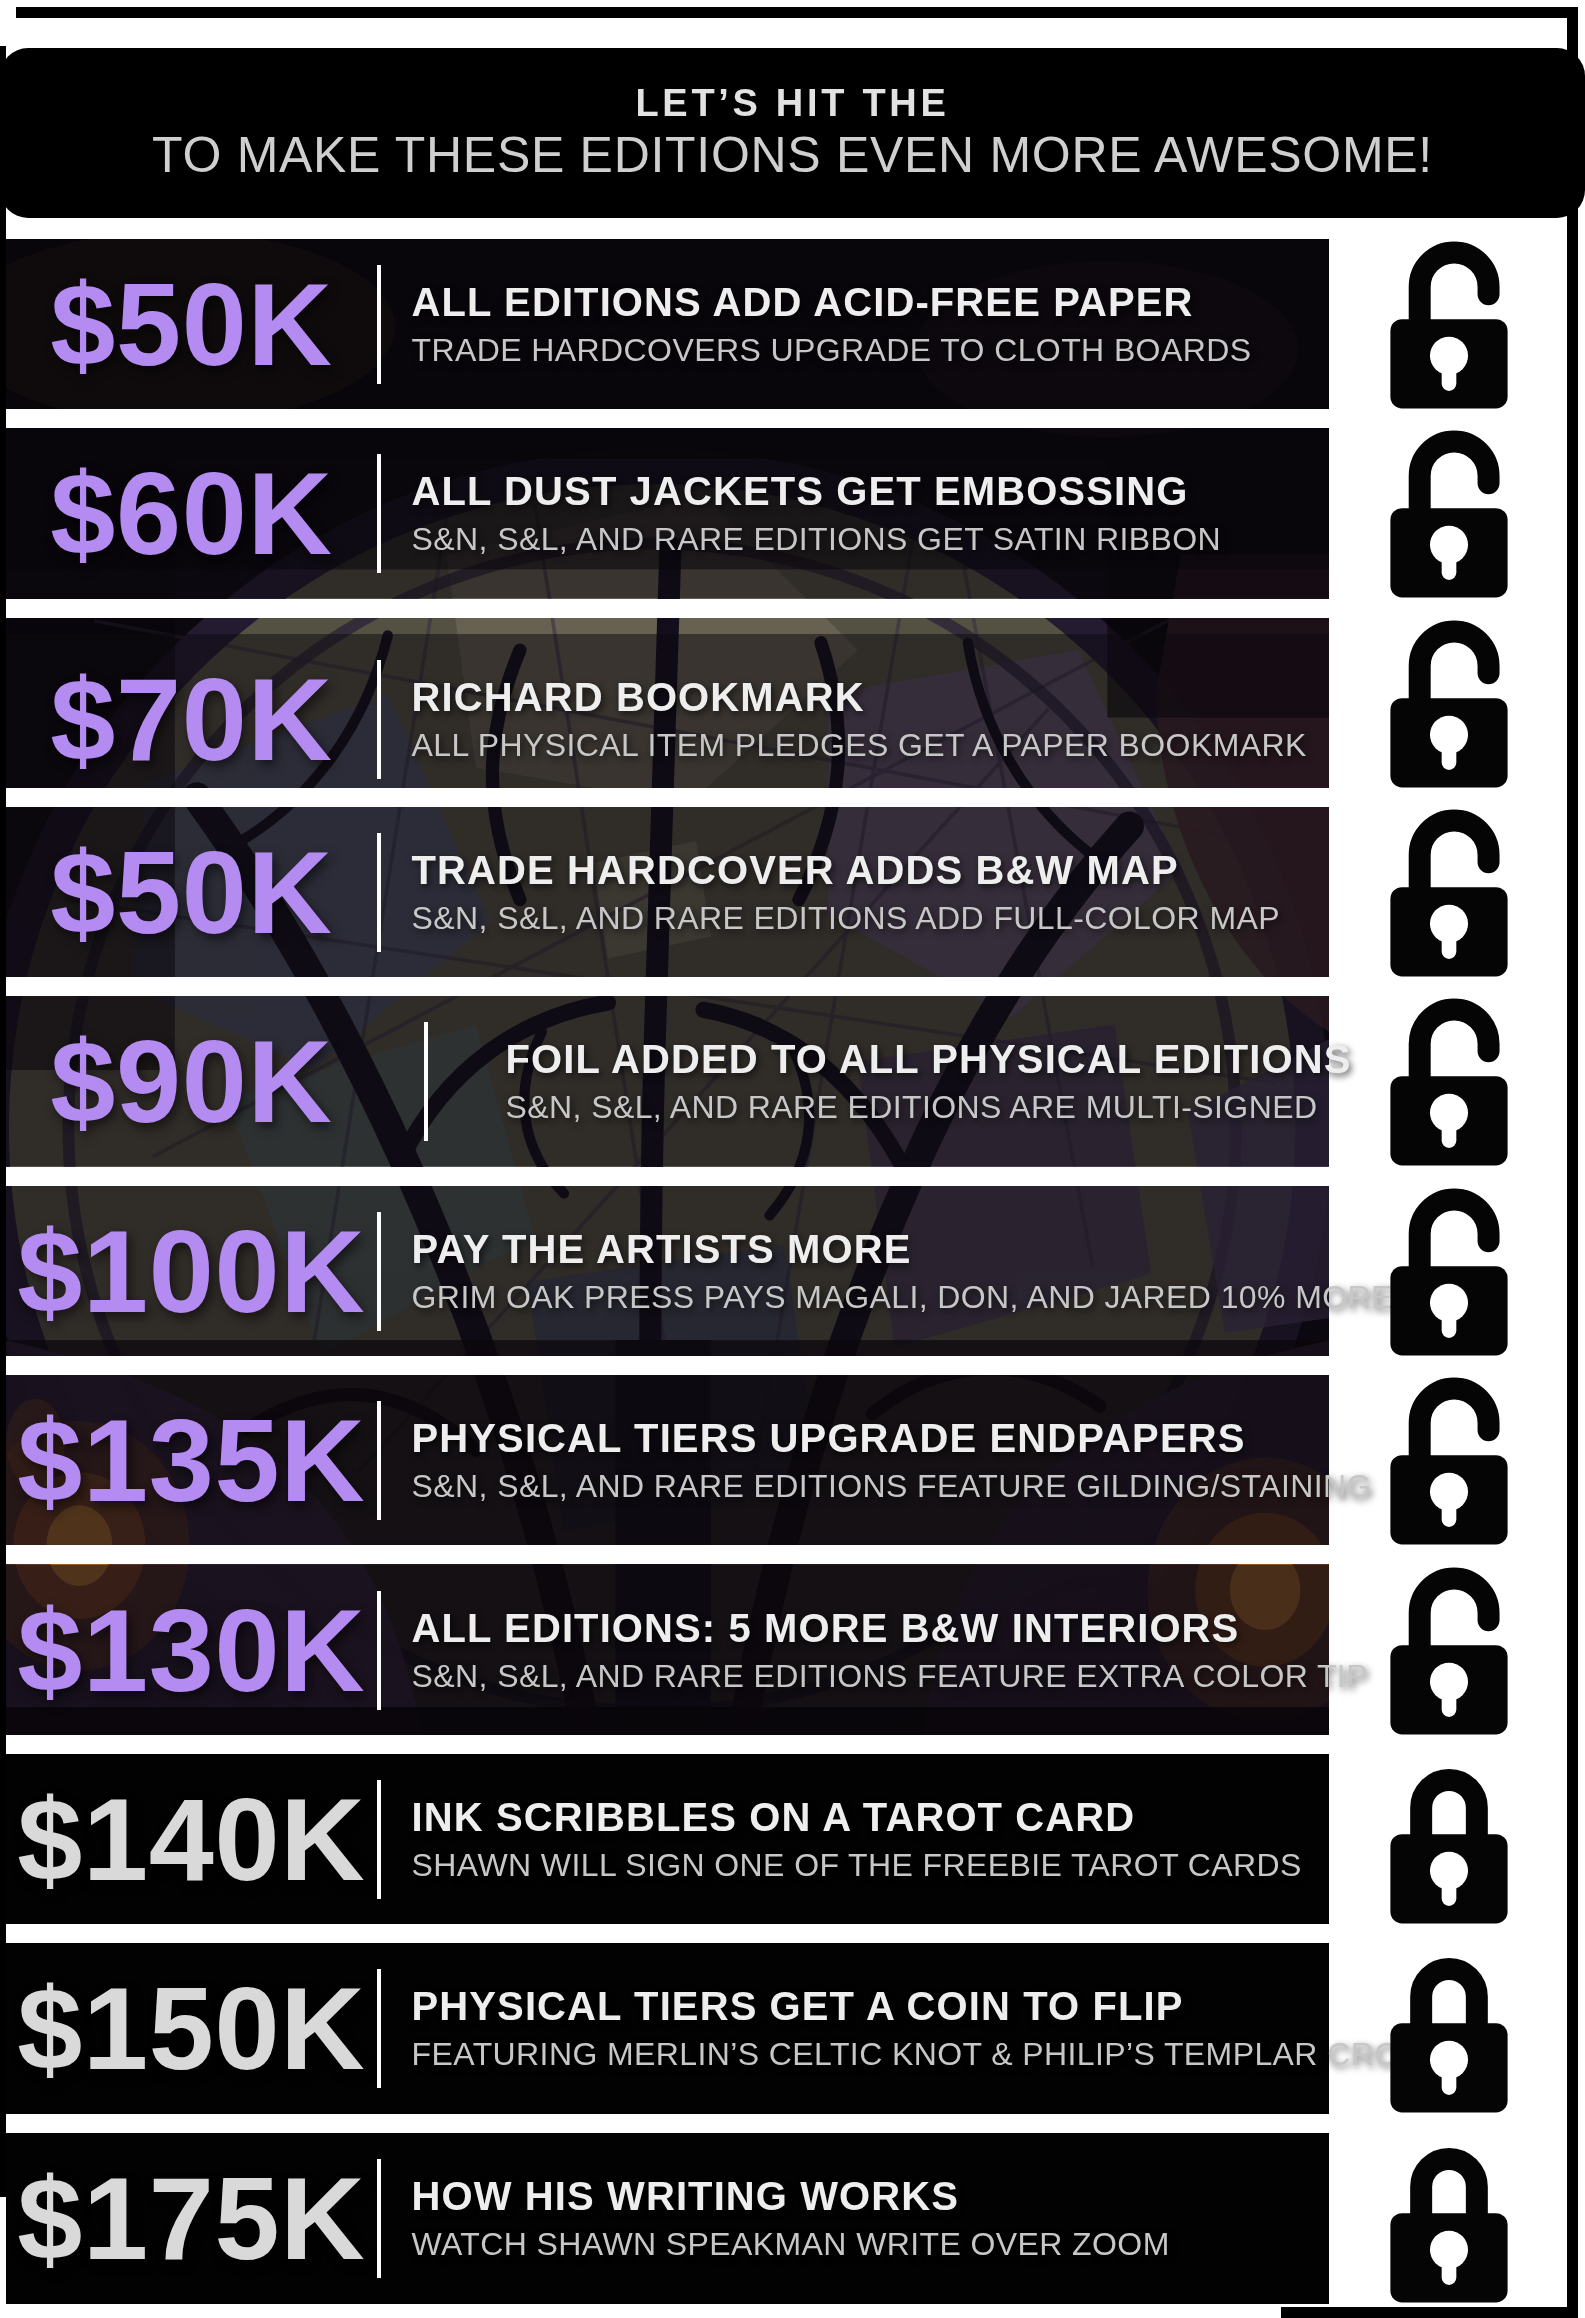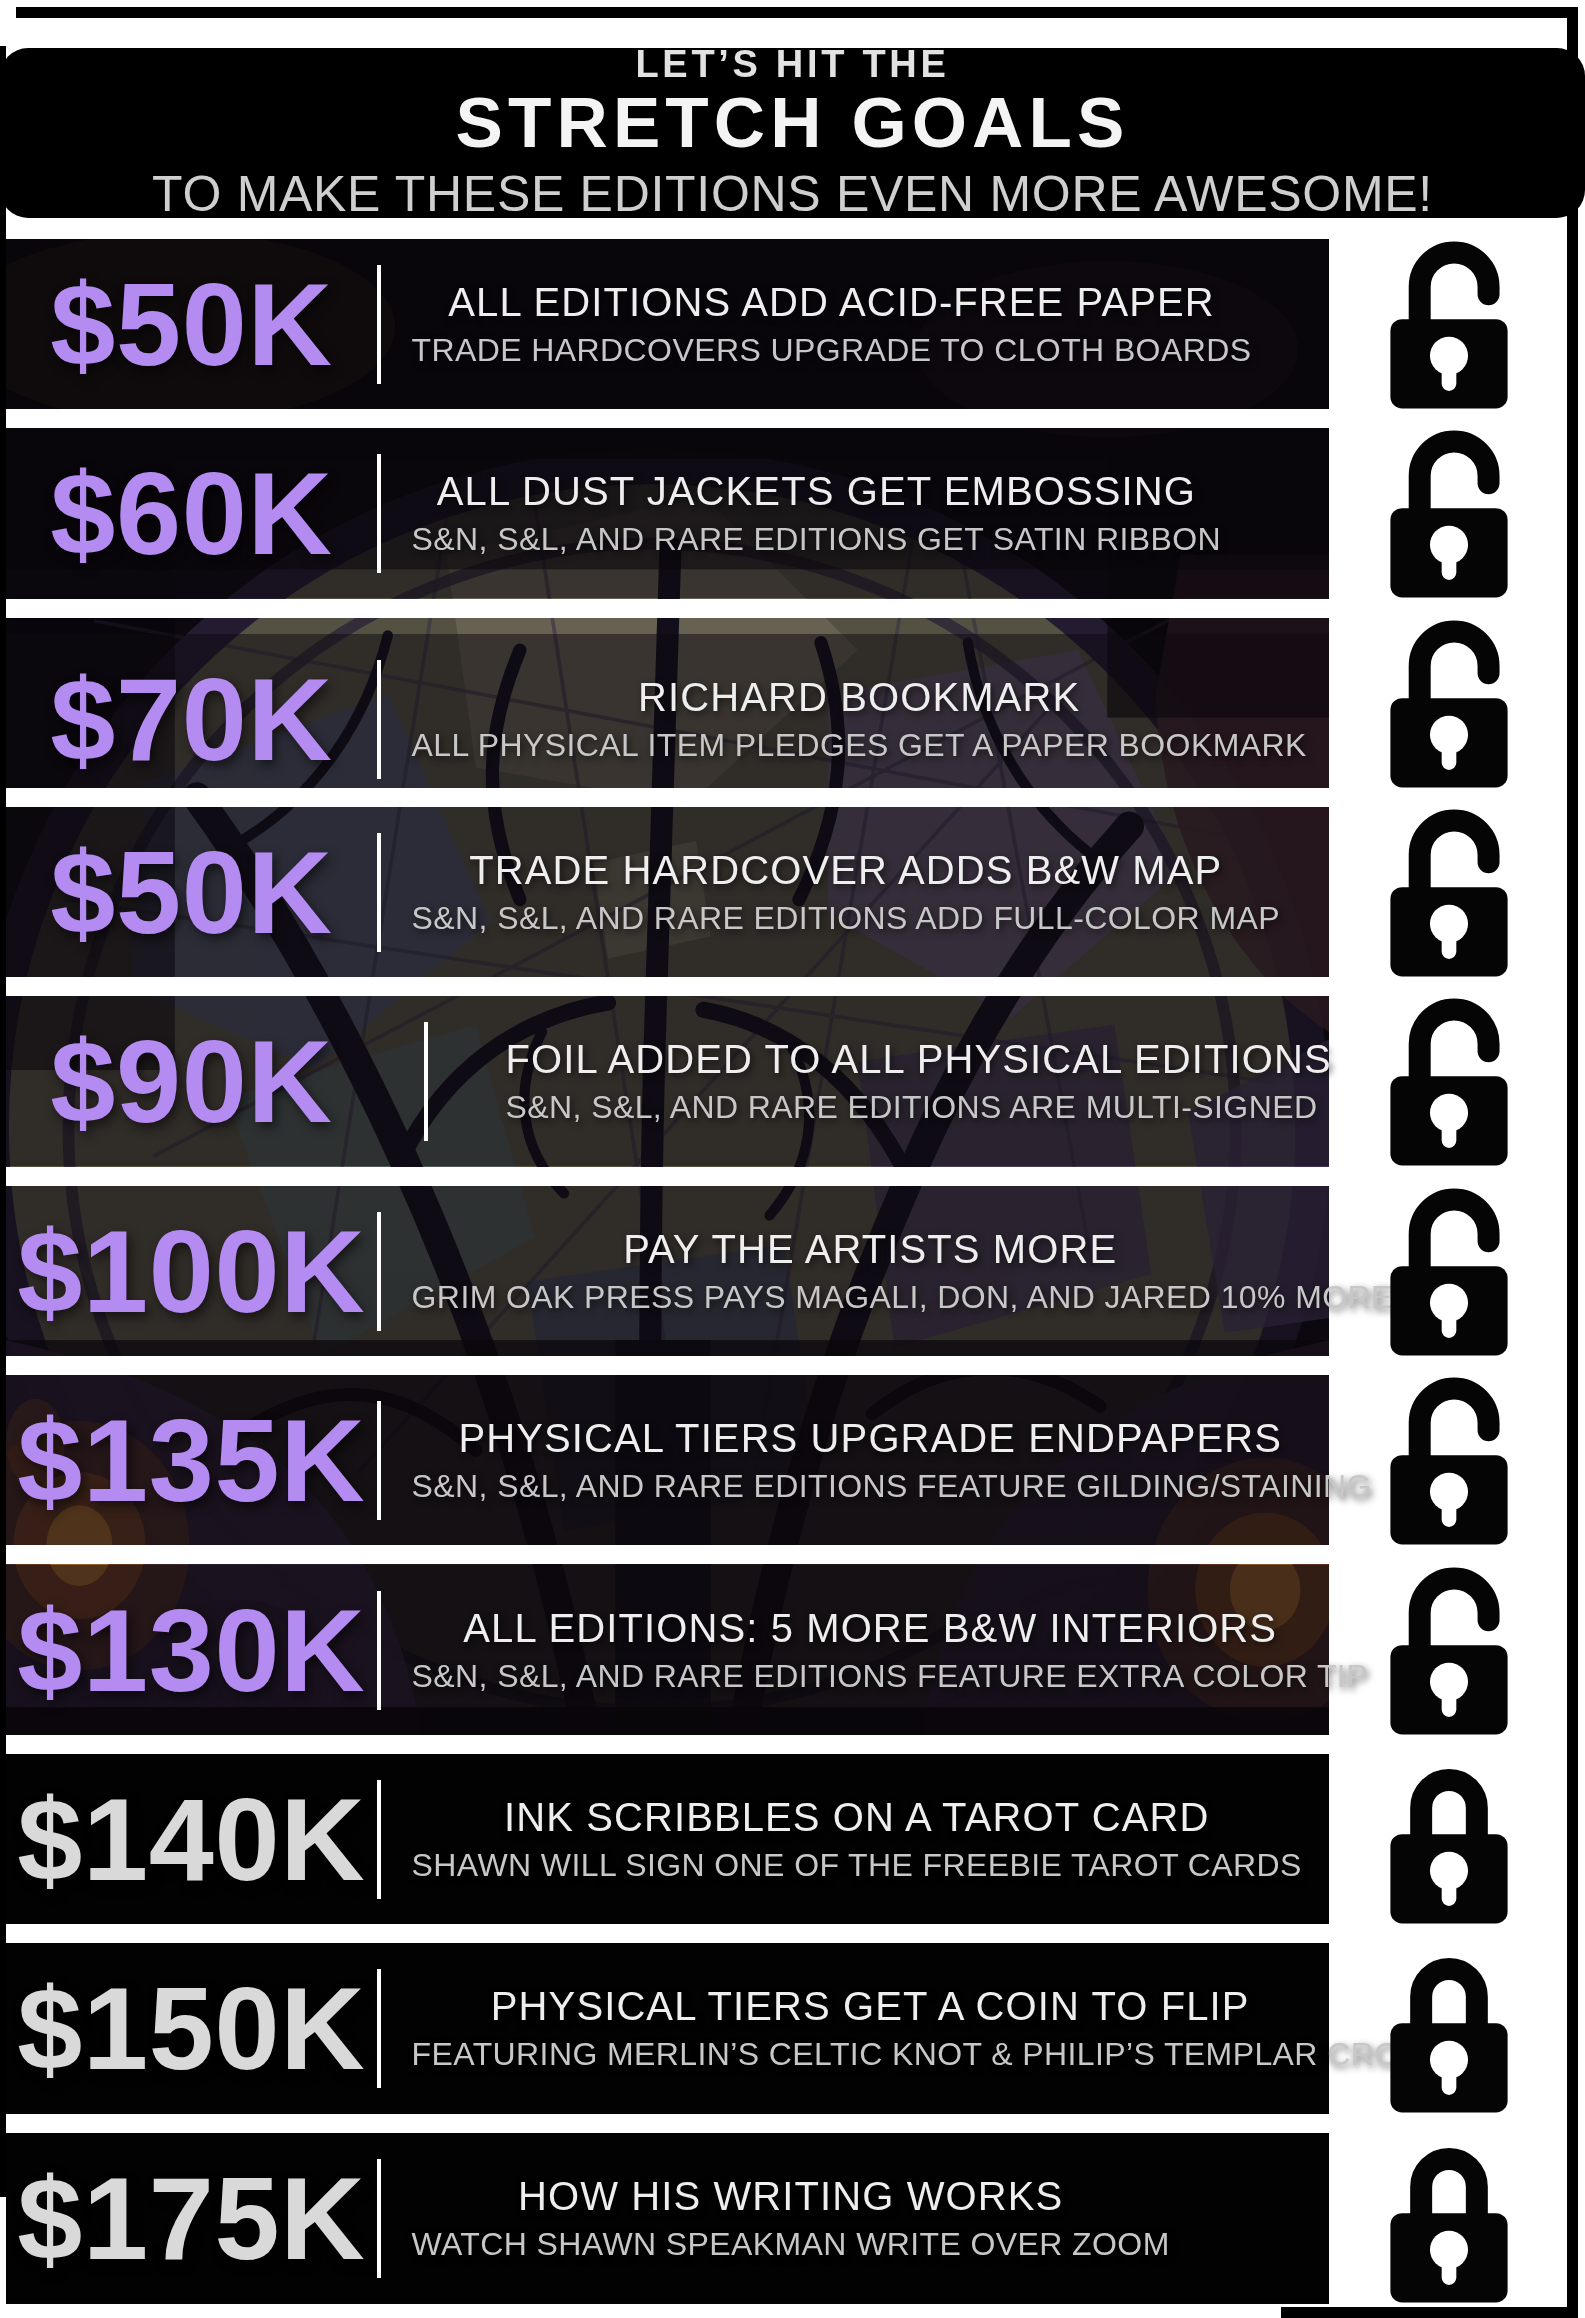--- a/index.html
+++ b/index.html
@@ -55,22 +55,22 @@
     color: var(--accent, #b48bf1);
     text-shadow: 3.7px 5.1px 10.3px rgba(0,0,0,0.55);
     white-space:nowrap;
   }
   .row.locked .amount { color: var(--amount-gray, #d9d9d9); }
 
   .vdiv { width:3.7px; height:119px; background:#ffffff; flex:none; align-self:center; }
 
   .copy { margin-left:31px; display:flex; flex-direction:column; gap:11px; min-width:0; }
   .goal-title {
-    color:#eeeeee; font-size:40px; font-weight:normal; letter-spacing:1.1px; line-height:1.05;
-    text-shadow: 2.2px 2.9px 7.3px rgba(0,0,0,0.65); white-space:nowrap;text-align:center;
+    color:#eeeeee; font-size:40px; font-weight:bold; letter-spacing:1.1px; line-height:1.05;
+    text-shadow: 2.2px 2.9px 7.3px rgba(0,0,0,0.65); white-space:nowrap;
   }
   .goal-subtitle {
     color:#c7c7c7; font-size:32px; font-weight:normal; letter-spacing:0.4px; line-height:1.05;
     text-shadow: 2.2px 2.9px 7.3px rgba(0,0,0,0.65); white-space:nowrap;
   }
 
   .sep { position:absolute; left:0; width:1323px; height:19px; background:#ffffff; }
 
   
   .lock { position:absolute; left:1386px; width:126px; height:170px; }
@@ -81,21 +81,20 @@
 
 <div class="poster">
 
   <div class="frame-top"></div>
   <div class="frame-right"></div>
   <div class="frame-bottom"></div>
   <div class="frame-left"></div>
 
   <div class="header">
     <div class="kicker">LET’S HIT THE</div>
-    <div class="big-title">STRETCH GOALS</div>
     <div class="tagline">TO MAKE THESE EDITIONS EVEN MORE AWESOME!</div>
   </div>
 
   <div class="stage">
 
     <svg class="art" viewBox="0 0 1802 2813" preserveAspectRatio="none" aria-hidden="true">
       <rect x="0" y="0" width="1802" height="2813" fill="#0b0810"></rect>
       <circle cx="880" cy="1210" r="905" fill="#595547" opacity="0.95"></circle>
 
       <g opacity="0.82">

